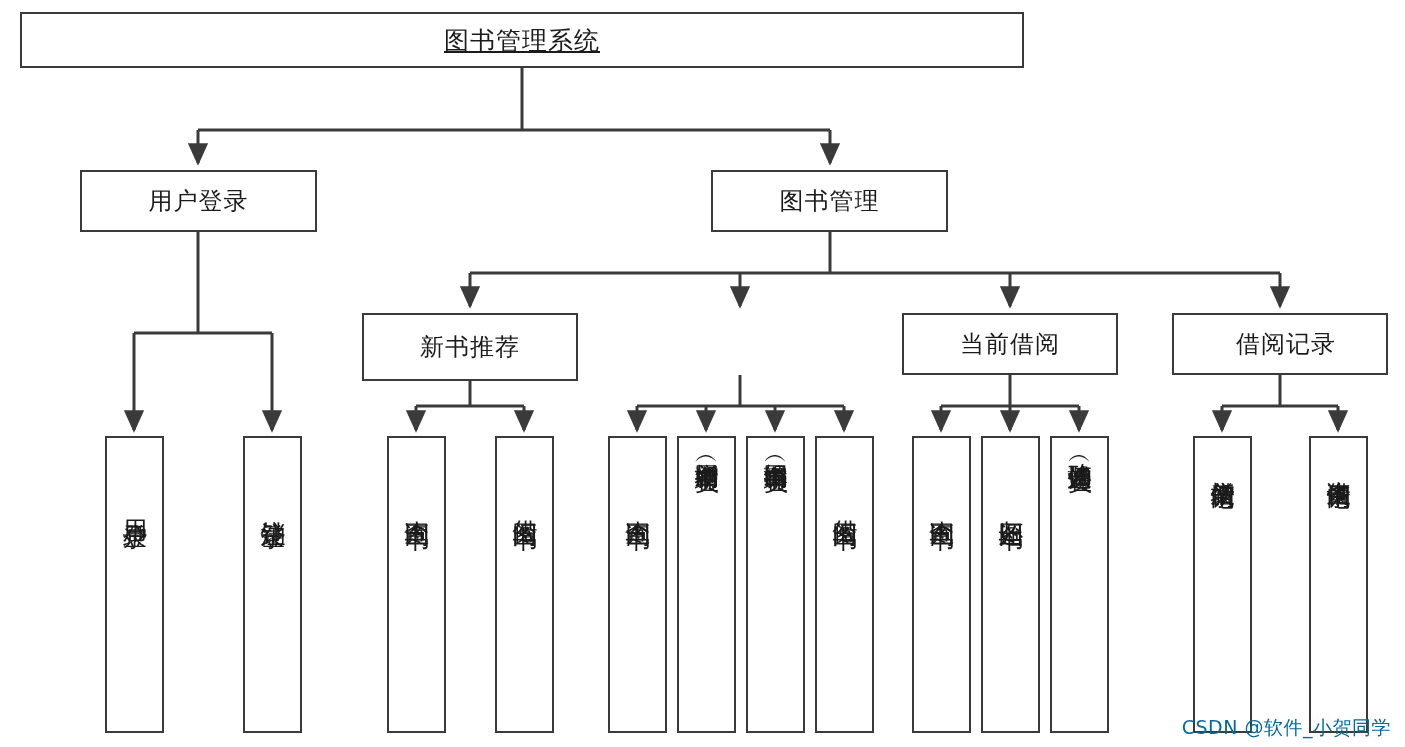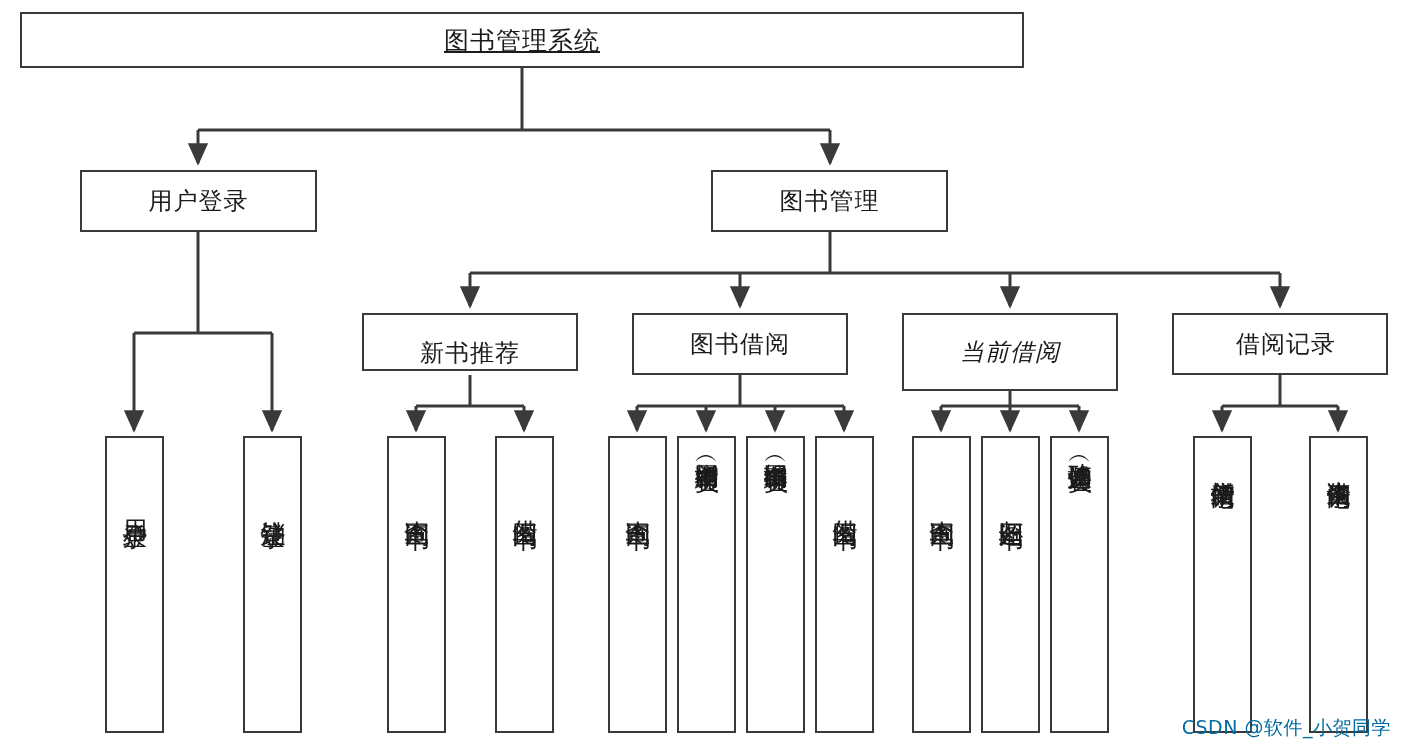--- a/index.html
+++ b/index.html
@@ -108,27 +108,24 @@
     <span>图书管理系统</span>
   </div>
 
   <div class="node h" style="left:80px;top:170px;width:237px;height:62px;">
     <span>用户登录</span>
   </div>
   <div class="node h" style="left:711px;top:170px;width:237px;height:62px;">
     <span>图书管理</span>
   </div>
 
-  <div class="node h" style="left:362px;top:313px;width:216px;height:58px;align-items:flex-end;">
+  <div class="node h" style="left:362px;top:313px;width:216px;height:68px;">
     <span>新书推荐</span>
   </div>
-  <div class="node h" style="left:632px;top:313px;width:216px;height:62px;">
-    <span>图书借阅</span>
-  </div>
-  <div class="node h" style="left:902px;top:313px;width:216px;height:78px;font-style:italic;">
+  <div class="node h" style="left:902px;top:313px;width:216px;height:62px;">
     <span>当前借阅</span>
   </div>
   <div class="node h" style="left:1172px;top:313px;width:216px;height:62px;padding-left:12px;">
     <span>借阅记录</span>
   </div>
 
   <div class="node v" style="left:105px;top:436px;width:59px;height:297px;padding-top:62px;">
     <span class="vlabel">用户登录</span>
   </div>
   <div class="node v" style="left:243px;top:436px;width:59px;height:297px;padding-top:62px;">

